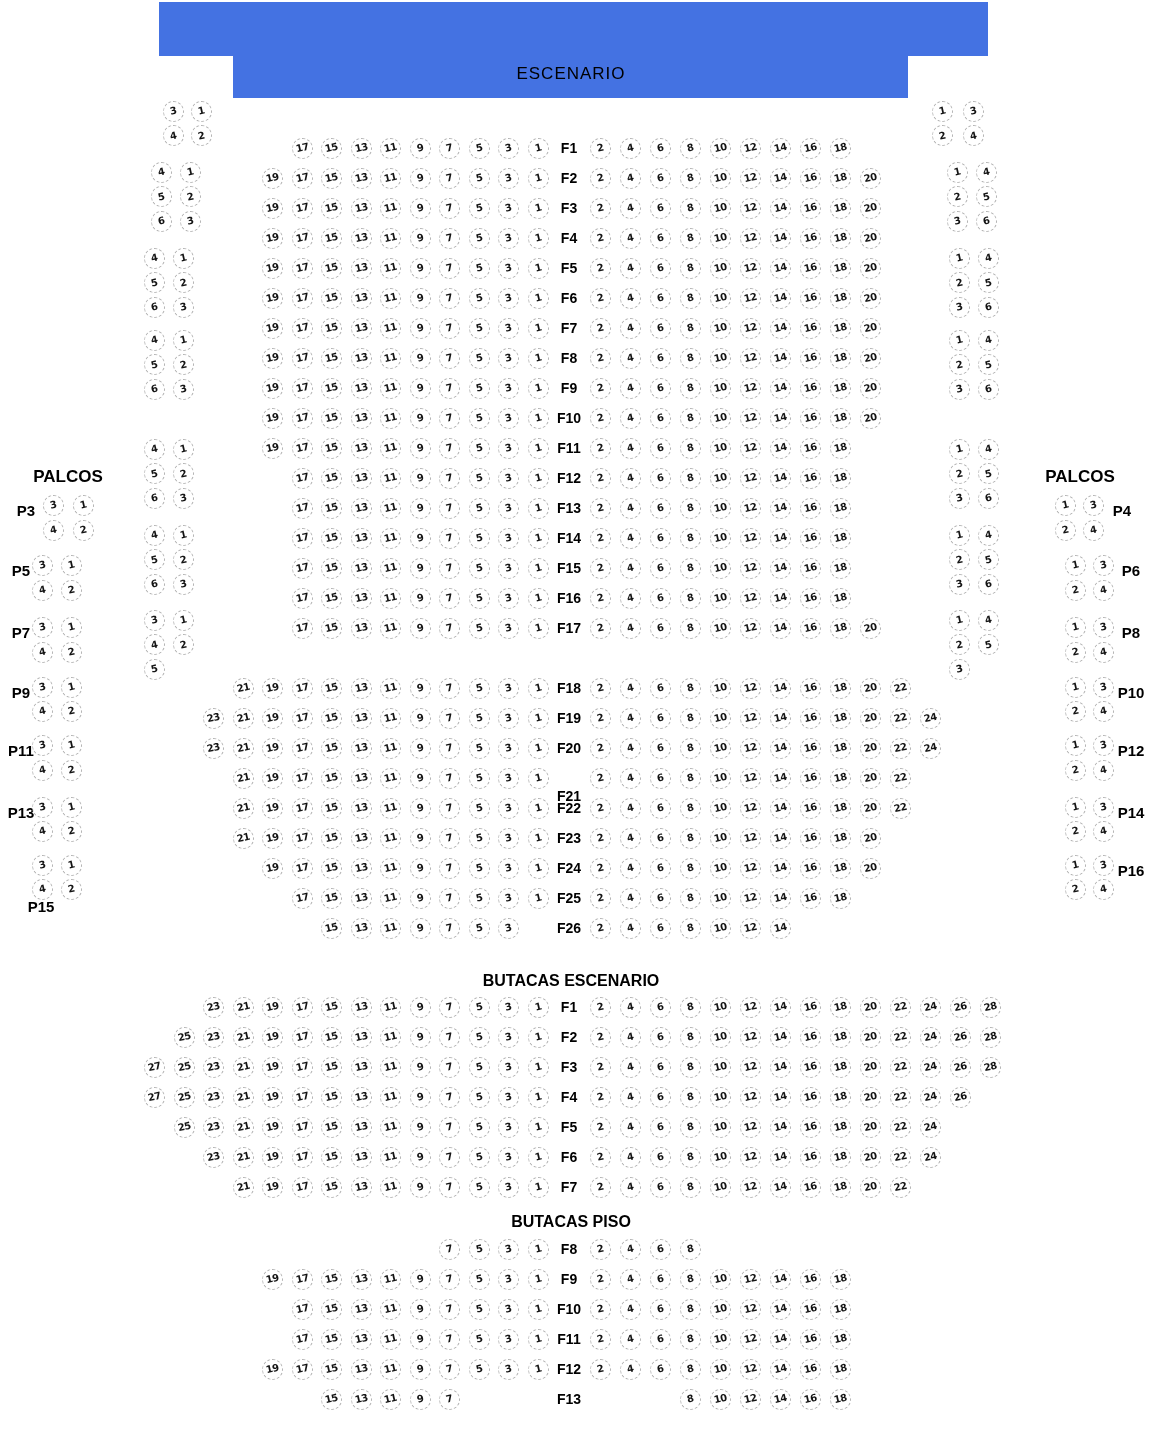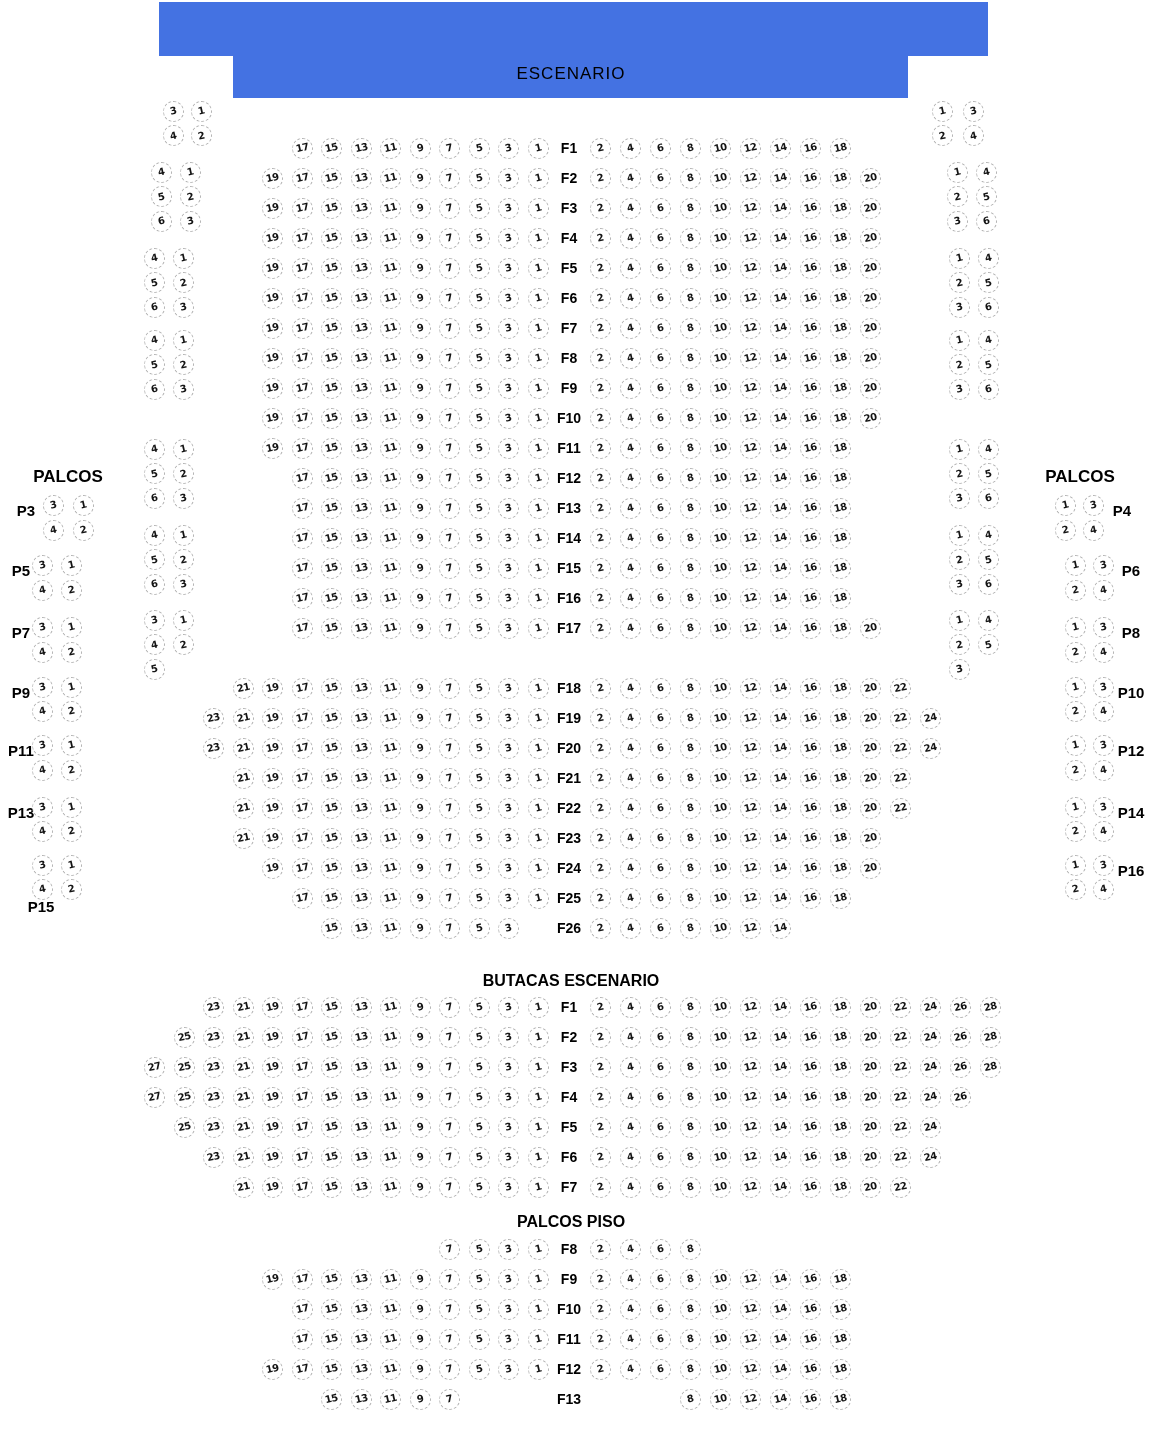--- a/index.html
+++ b/index.html
@@ -43,21 +43,21 @@
 
 <div class="canvas">
 
   <div class="stage-rect" style="left: 159px; top: 2px; width: 829px; height: 54px; background-color: rgb(68, 114, 226);"></div>
   <div class="stage-rect" style="left: 233px; top: 56px; width: 675px; height: 42px; background-color: rgb(68, 114, 226);"></div>
   <div class="stage-label" style="left:571px; top:74px;">ESCENARIO</div>
 
   <div class="title palcos" style="left:68px; top:477px;">PALCOS</div>
   <div class="title palcos" style="left:1080px; top:477px;">PALCOS</div>
   <div class="title section" style="left:571px; top:981px;">BUTACAS ESCENARIO</div>
-  <div class="title section" style="left:571px; top:1222px;">PALCOS PISO</div>
+  <div class="title section" style="left:571px; top:1222px;">BUTACAS PISO</div>
 
   <div id="palcos-left">
       <div class="plabel" style="left: 26px; top: 510px;">P3</div>
       <span class="seat" style="left: 53px; top: 505px;">
         <i>3</i>
       </span>
       <span class="seat" style="left: 83px; top: 505px;">
         <i>1</i>
       </span>
       <span class="seat" style="left: 53px; top: 530px;">
@@ -1678,21 +1678,21 @@
       </span>
       <span class="seat" style="left: 870px; top: 748px;">
         <i>20</i>
       </span>
       <span class="seat" style="left: 900px; top: 748px;">
         <i>22</i>
       </span>
       <span class="seat" style="left: 930px; top: 748px;">
         <i>24</i>
       </span>
-      <div class="rlabel" style="left: 569px; top: 778px;">F21</div>
+      <div class="rlabel" style="left: 569px; top: 796px;">F21</div>
       <span class="seat" style="left: 243px; top: 778px;">
         <i>21</i>
       </span>
       <span class="seat" style="left: 272.5px; top: 778px;">
         <i>19</i>
       </span>
       <span class="seat" style="left: 302px; top: 778px;">
         <i>17</i>
       </span>
       <span class="seat" style="left: 331.5px; top: 778px;">

